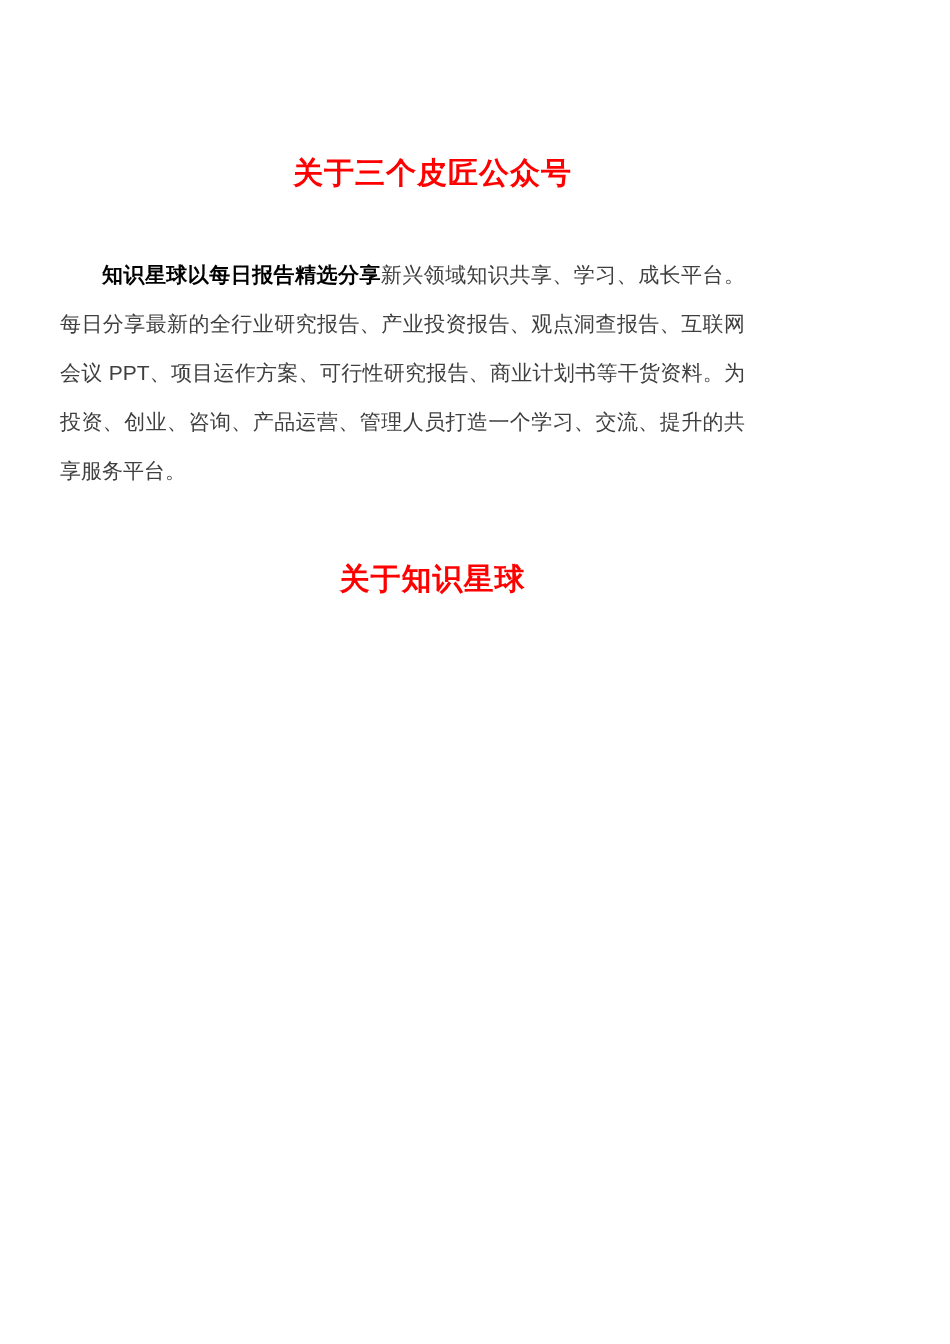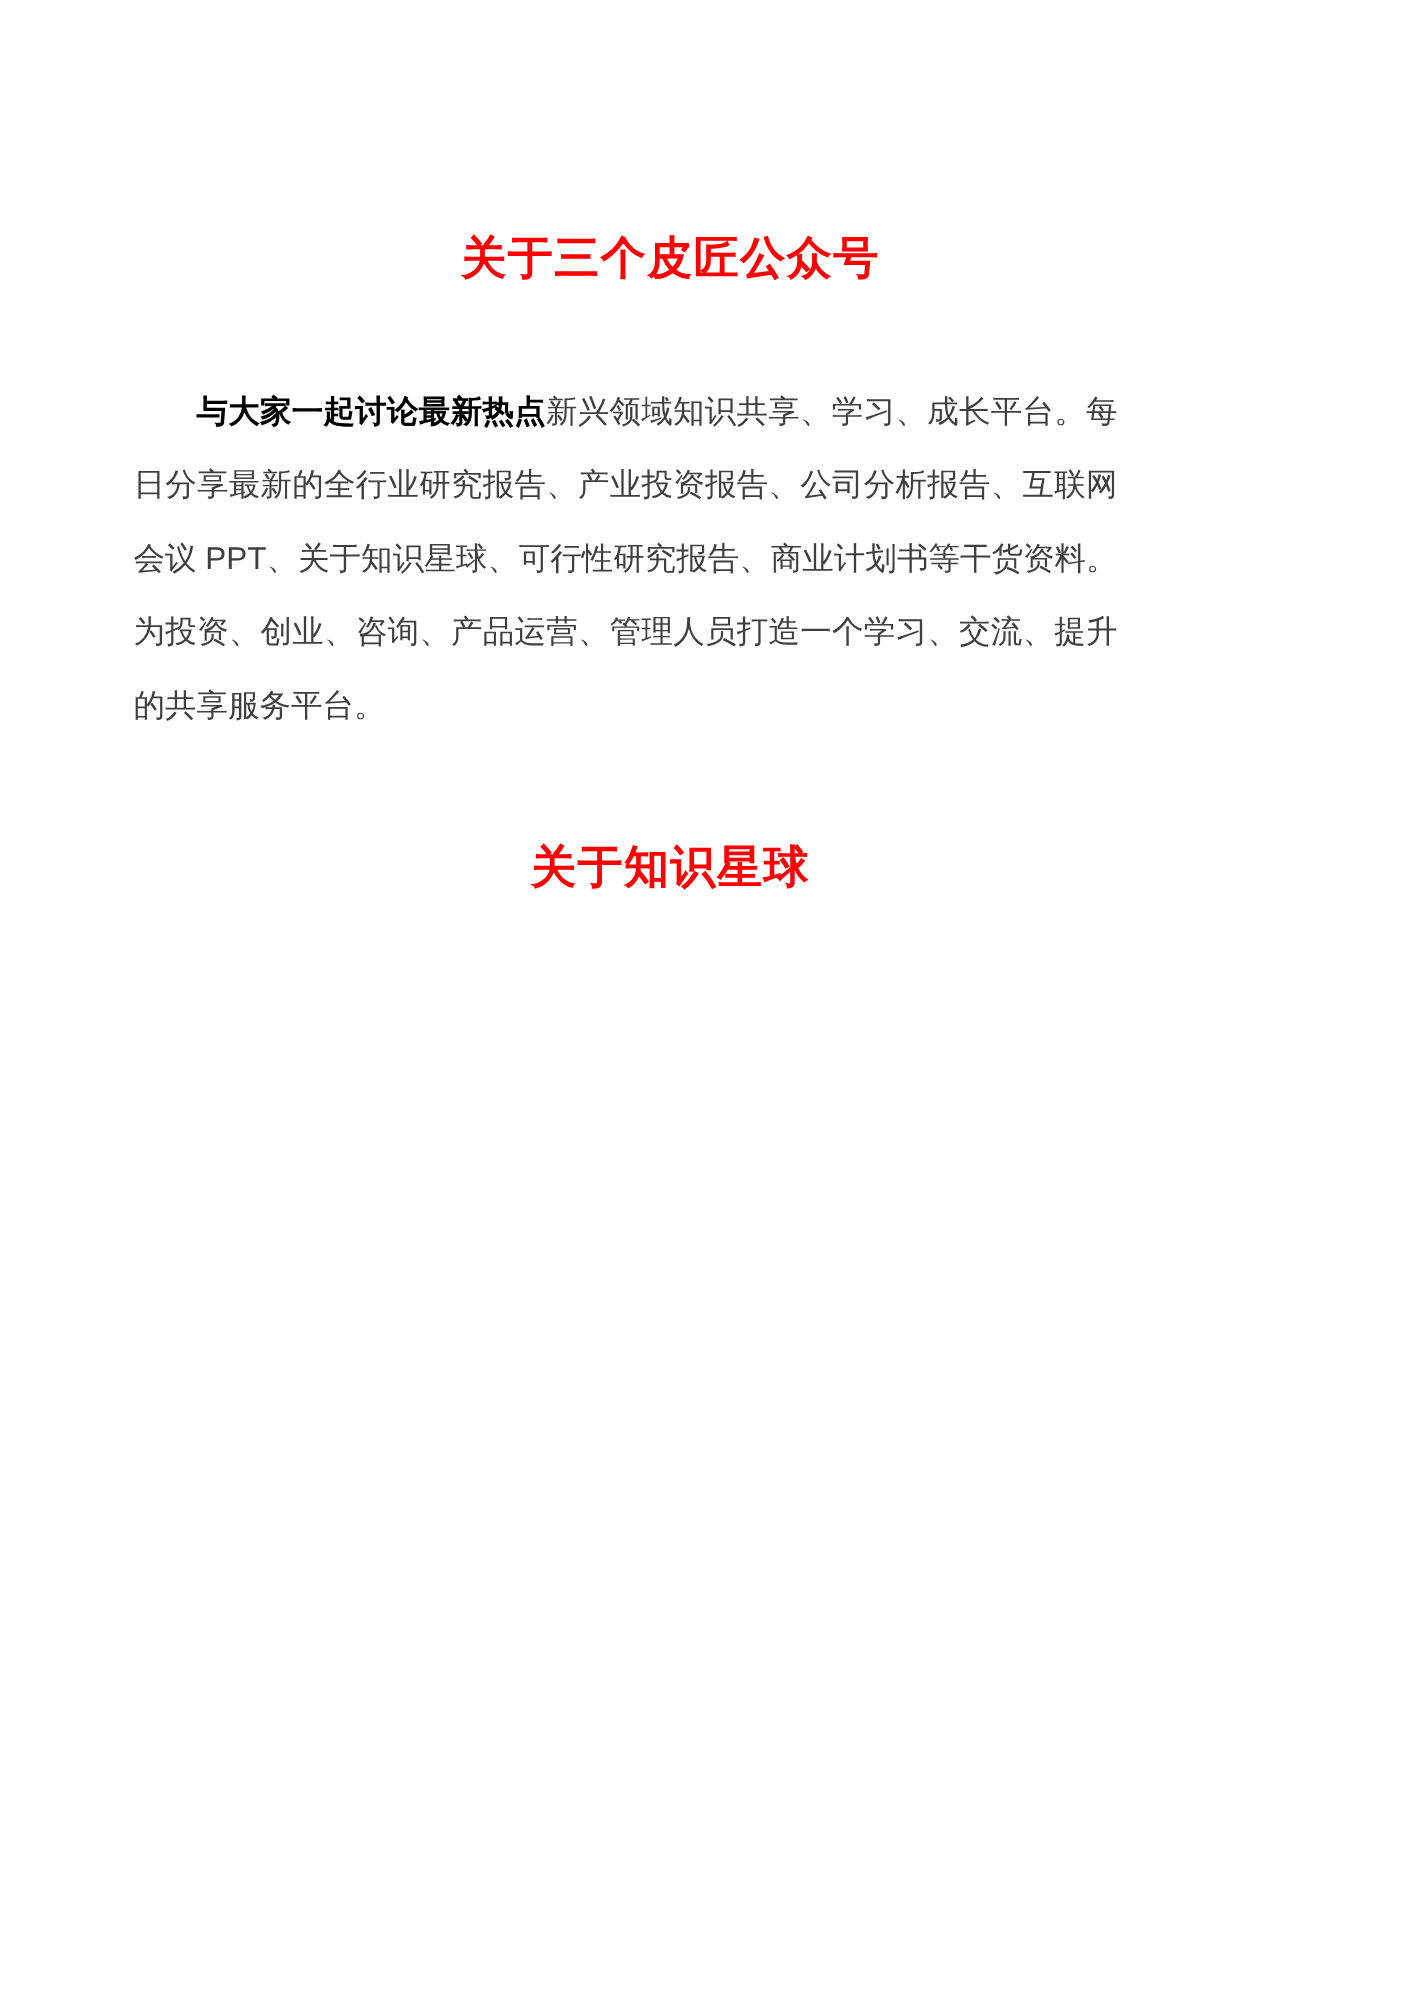--- a/index.html
+++ b/index.html
@@ -16,21 +16,21 @@
   .page {
     position: relative;
     width: 950px;
     height: 1344px;
     margin: 0 auto;
     background: var(--background);
     overflow: hidden;
   }
   .doc {
     width: 890px;
-    padding: 155px 145px 0 89px; 
+    padding: 155px 145px 0 60px; 
   }
   .title {
     color: var(--title-red);
     font-size: 30px;
     line-height: 36px;
     font-weight: 700;
     text-align: center;
     text-indent: 2em; 
     letter-spacing: 1px;
   }
@@ -57,21 +57,21 @@
 </style>
 </head>
 <body>
 
 <div class="page">
   <div class="doc">
 
     <section>
       <h1 class="title s1-title">关于三个皮匠公众号</h1>
 
-      <p class="para s1-p1"><span class="lead">与大家一起讨论最新热点</span><span>新兴领域知识共享、学习、成长平台。每日分享最新的全行业研究报告、产业投资报告、公司分析报告、互联网会议 PPT、关于知识星球、可行性研究报告、商业计划书等干货资料。为投资、创业、咨询、产品运营、管理人员打造一个学习、交流、提升的共享服务平台。</span></p>
+      <p class="para s1-p1"><span class="lead">知识星球以每日报告精选分享</span><span>新兴领域知识共享、学习、成长平台。每日分享最新的全行业研究报告、产业投资报告、观点洞查报告、互联网会议 PPT、项目运作方案、可行性研究报告、商业计划书等干货资料。为投资、创业、咨询、产品运营、管理人员打造一个学习、交流、提升的共享服务平台。</span></p>
 
     </section>
 
     <section>
       <h1 class="title s2-title">关于知识星球</h1>
 
 
     </section>
 
   </div>

